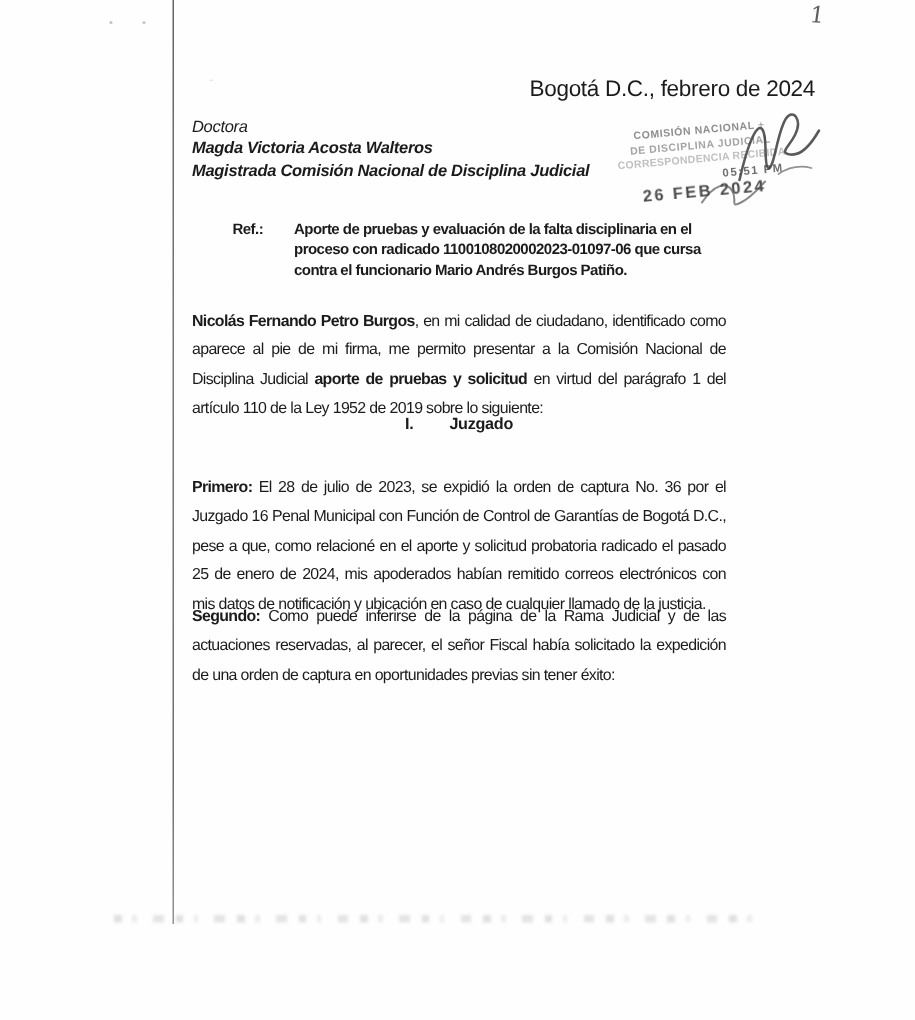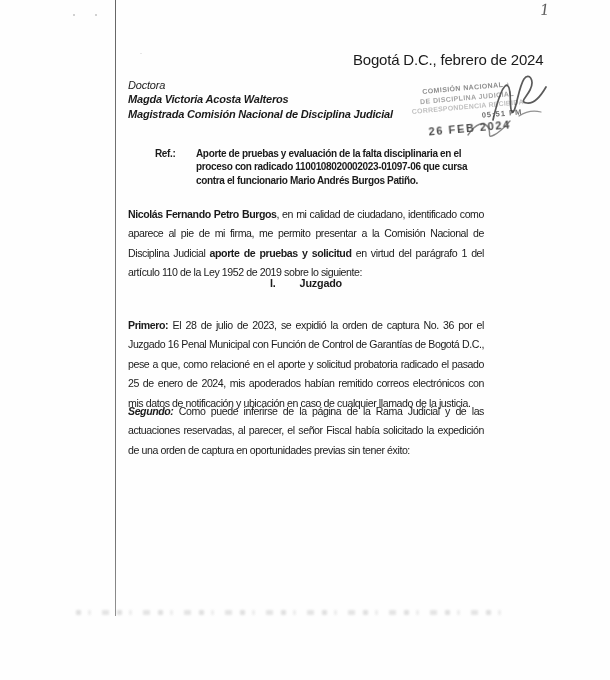--- a/index.html
+++ b/index.html
@@ -187,17 +187,17 @@
   </div>
 
   <p class="para para-intro"><span style="font-weight: 700;">Nicolás Fernando Petro Burgos</span><span>, en mi calidad de ciudadano, identificado como aparece al pie de mi firma, me permito presentar a la Comisión Nacional de Disciplina Judicial </span><span style="font-weight: 700;">aporte de pruebas y solicitud</span><span> en virtud del parágrafo 1 del artículo 110 de la Ley 1952 de 2019 sobre lo siguiente:</span></p>
 
   <div class="heading">
     <span>I.</span><span class="gap"></span><span>Juzgado</span>
   </div>
 
   <p class="para para-primero"><span style="font-weight: 700;">Primero:</span><span> El 28 de julio de 2023, se expidió la orden de captura No. 36 por el Juzgado 16 Penal Municipal con Función de Control de Garantías de Bogotá D.C., pese a que, como relacioné en el aporte y solicitud probatoria radicado el pasado 25 de enero de 2024, mis apoderados habían remitido correos electrónicos con mis datos de notificación y ubicación en caso de cualquier llamado de la justicia.</span></p>
 
-  <p class="para para-segundo"><span style="font-weight: 700; font-style: italic;">Segundo:</span><span> Como puede inferirse de la página de la Rama Judicial y de las actuaciones reservadas, al parecer, el señor Fiscal había solicitado la expedición de una orden de captura en oportunidades previas sin tener éxito:</span></p>
+  <p class="para para-segundo"><span style="font-weight: 700;">Segundo:</span><span> Como puede inferirse de la página de la Rama Judicial y de las actuaciones reservadas, al parecer, el señor Fiscal había solicitado la expedición de una orden de captura en oportunidades previas sin tener éxito:</span></p>
 
   <div class="ghost"></div>
 
 </div>
 
 </body></html>

